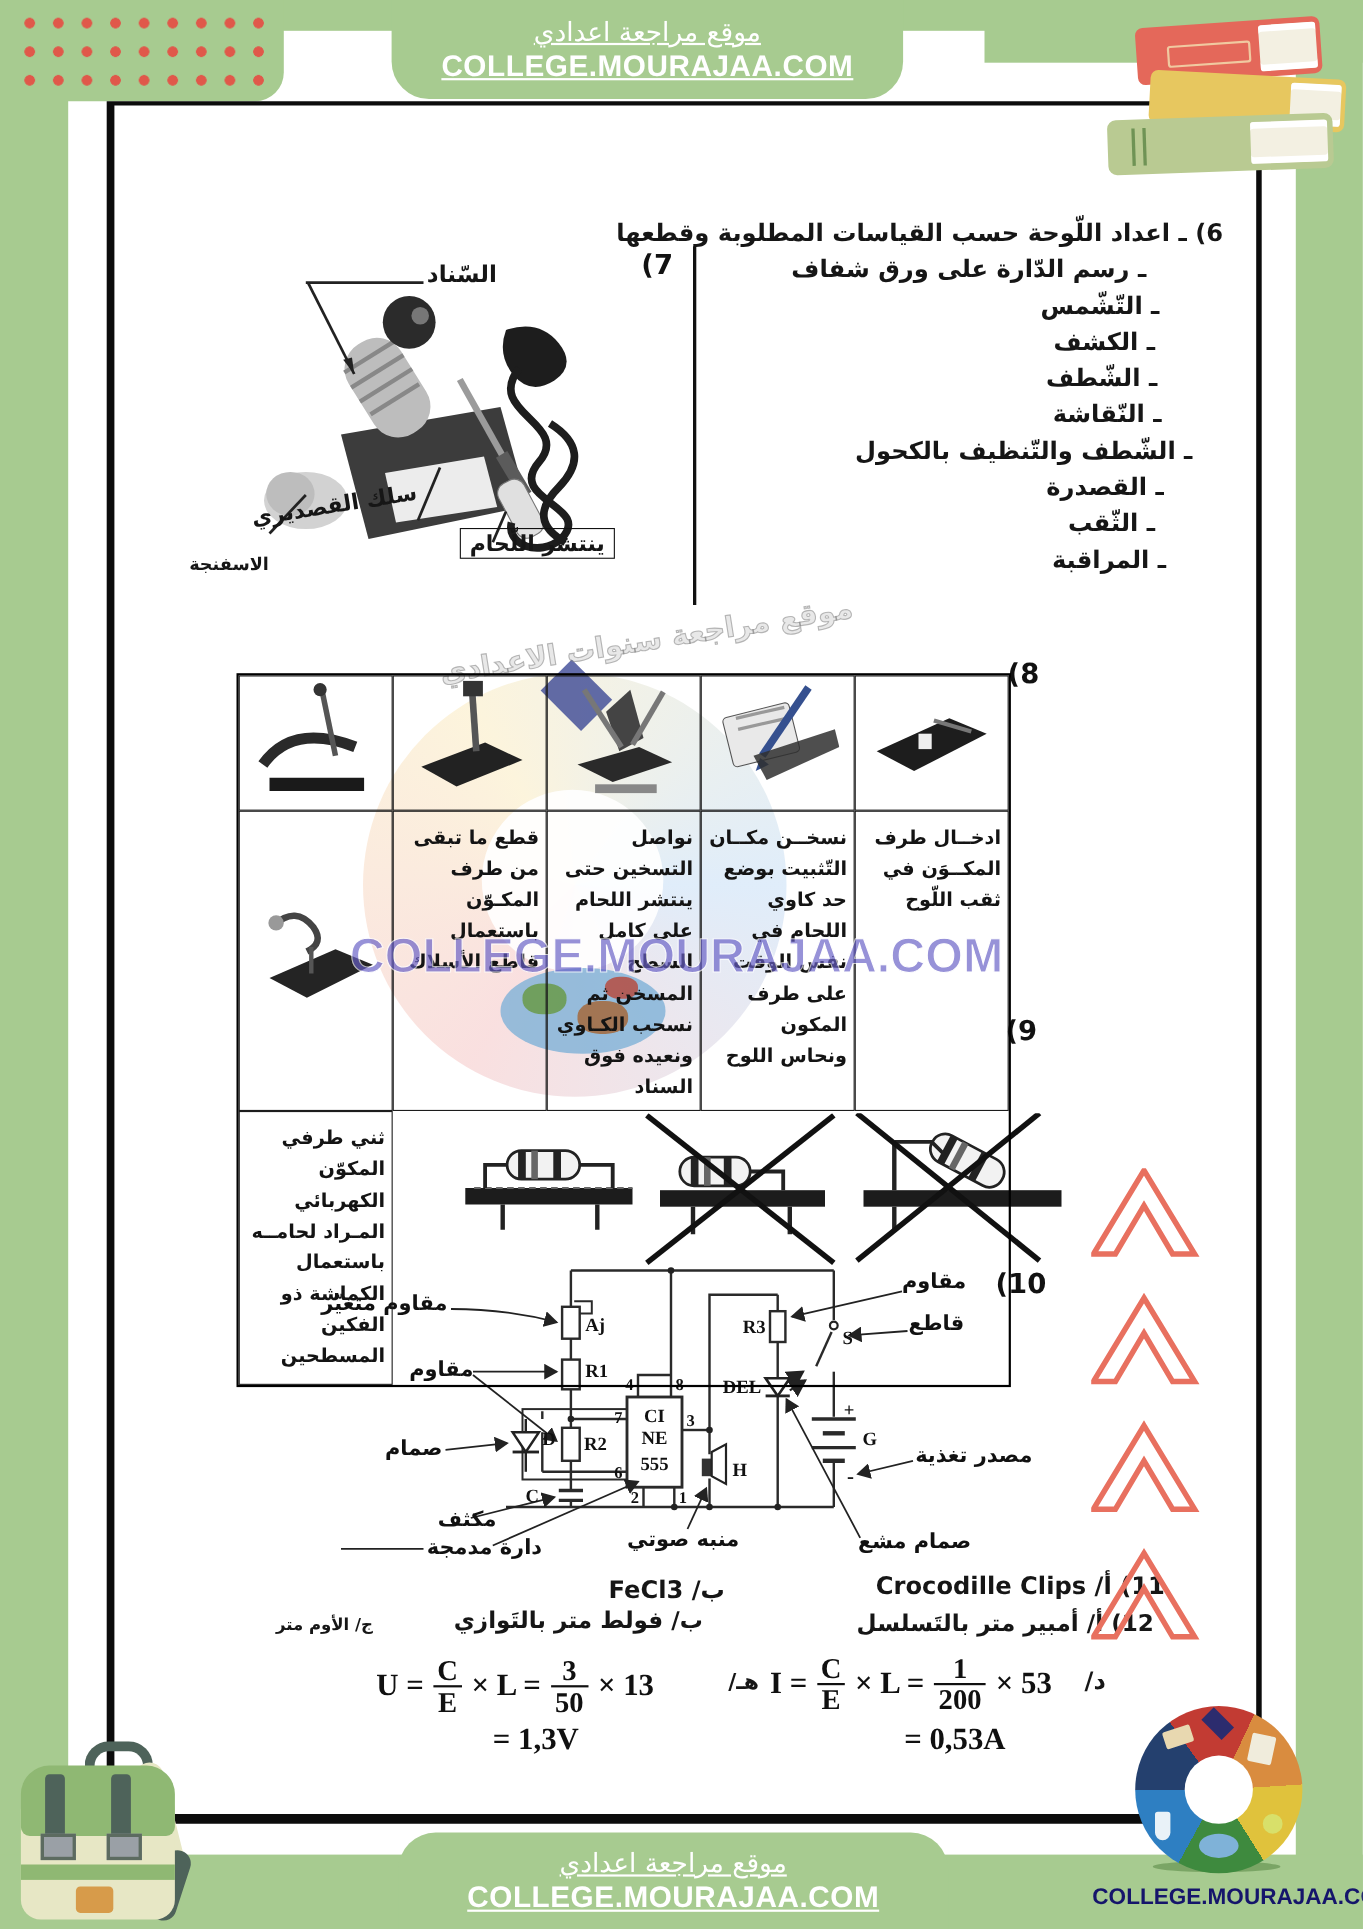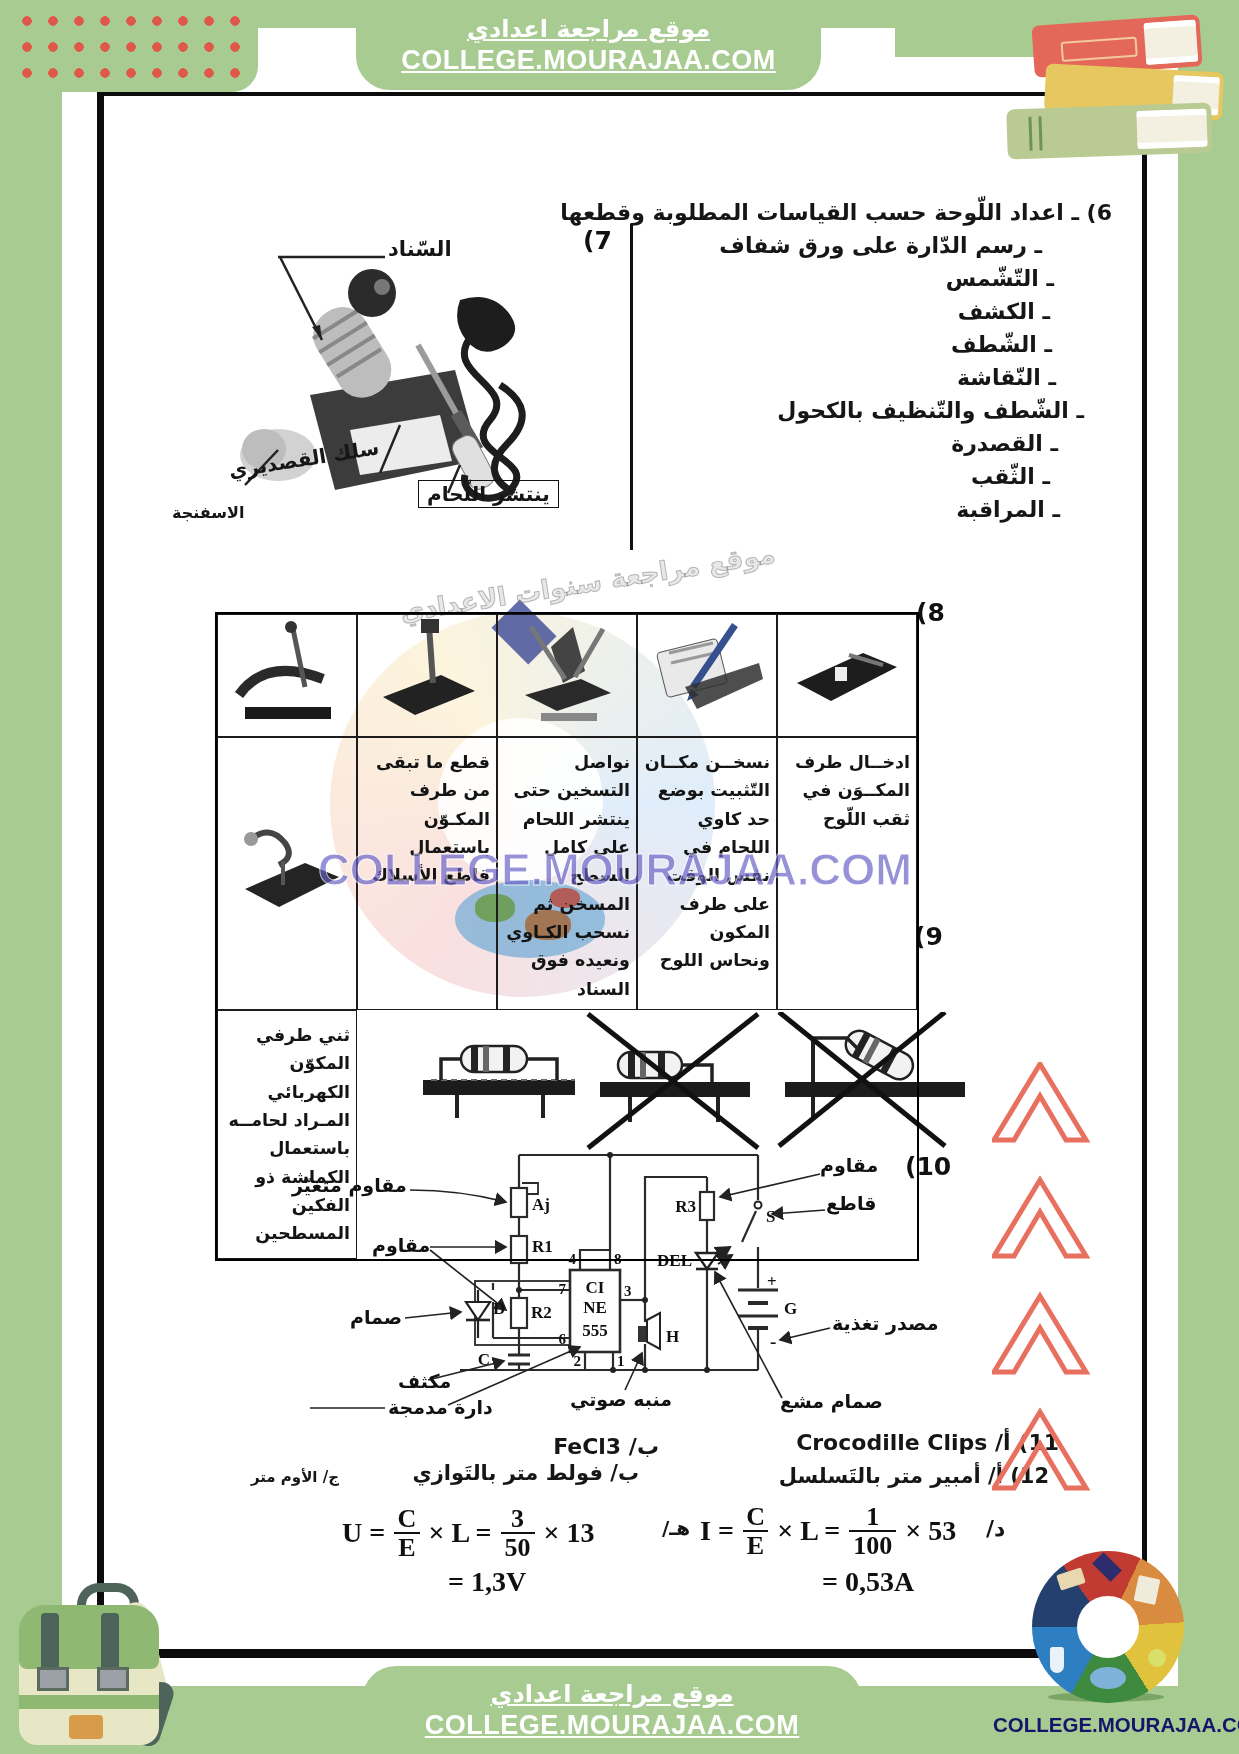--- a/index.html
+++ b/index.html
@@ -3,21 +3,21 @@
 <meta charset="utf-8">
 <style>
   html,body{margin:0;padding:0;}
   body{width:1239px;height:1754px;position:relative;background:#fff;overflow:hidden;
        font-family:"DejaVu Sans",sans-serif;}
   .abs{position:absolute;}
   .green{background:#a7cb90;}
   .ar{direction:rtl;unicode-bidi:plaintext;font-weight:bold;color:#161616;white-space:nowrap;}
   
   .banner{display:flex;flex-direction:column;align-items:center;justify-content:center;gap:2px;color:#fff;text-align:center;}
-  .banner .l1{font-size:24px;font-weight:bold;text-decoration:underline;}
+  .banner .l1{font-size:24px;font-weight:normal;text-decoration:underline;}
   .banner .l2{font-size:27px;font-weight:bold;text-decoration:underline;letter-spacing:.5px;font-family:"Liberation Sans",sans-serif;}
   .dots{background-image:radial-gradient(circle,#e0584a 4.5px,rgba(0,0,0,0) 5px);background-size:26px 26px;}
   
   .pageframe{border:solid #0c0c0c;border-width:4px 5px 9px 7px;}
   
   .q6item{font-size:22px;line-height:33px;text-align:right;}
   
   .steps{display:grid;grid-template-columns:repeat(5,1fr);grid-template-rows:123px 273px;border:2px solid #000000;}
   .steps .cell{border:1.5px solid #1c1c1c;overflow:hidden;}
   .steps .imgcell{display:flex;align-items:center;justify-content:center;background:transparent;}
@@ -371,21 +371,21 @@
 <div class="abs ar" style="left:986px;top:1516px;font-size:22px">د/</div>
 <div class="abs formula" style="left:700px;top:1503px">
   <span>I =</span>
   <span class="frac">
       <span>C</span>
       <span class="den">E</span>
     </span>
   <span>× L =</span>
   <span class="frac">
       <span>1</span>
-      <span class="den">100</span>
+      <span class="den">200</span>
     </span>
   <span>× 53</span>
 </div>
 <div class="abs result" style="left:822px;top:1566px">= 0,53A</div>
 
 <div class="abs ar" style="left:662px;top:1516px;font-size:20px">هـ/</div>
 <div class="abs formula" style="left:342px;top:1505px">
   <span>U =</span>
   <span class="frac">
       <span>C</span>

